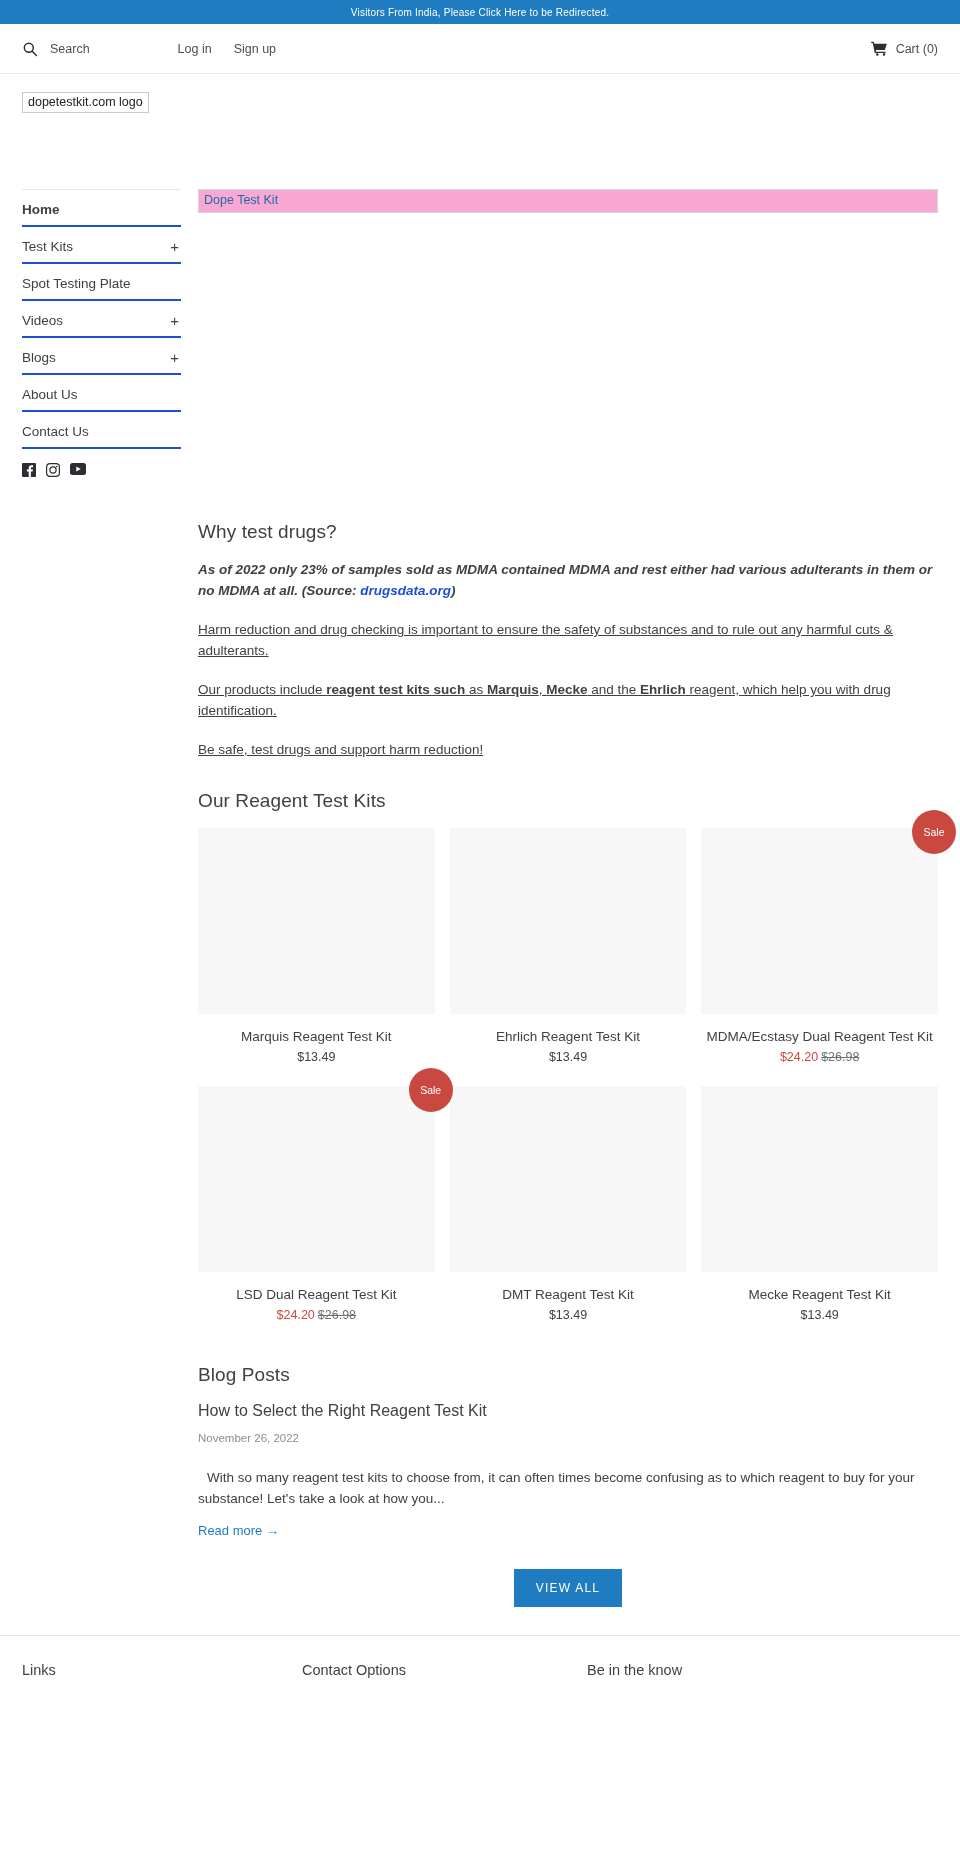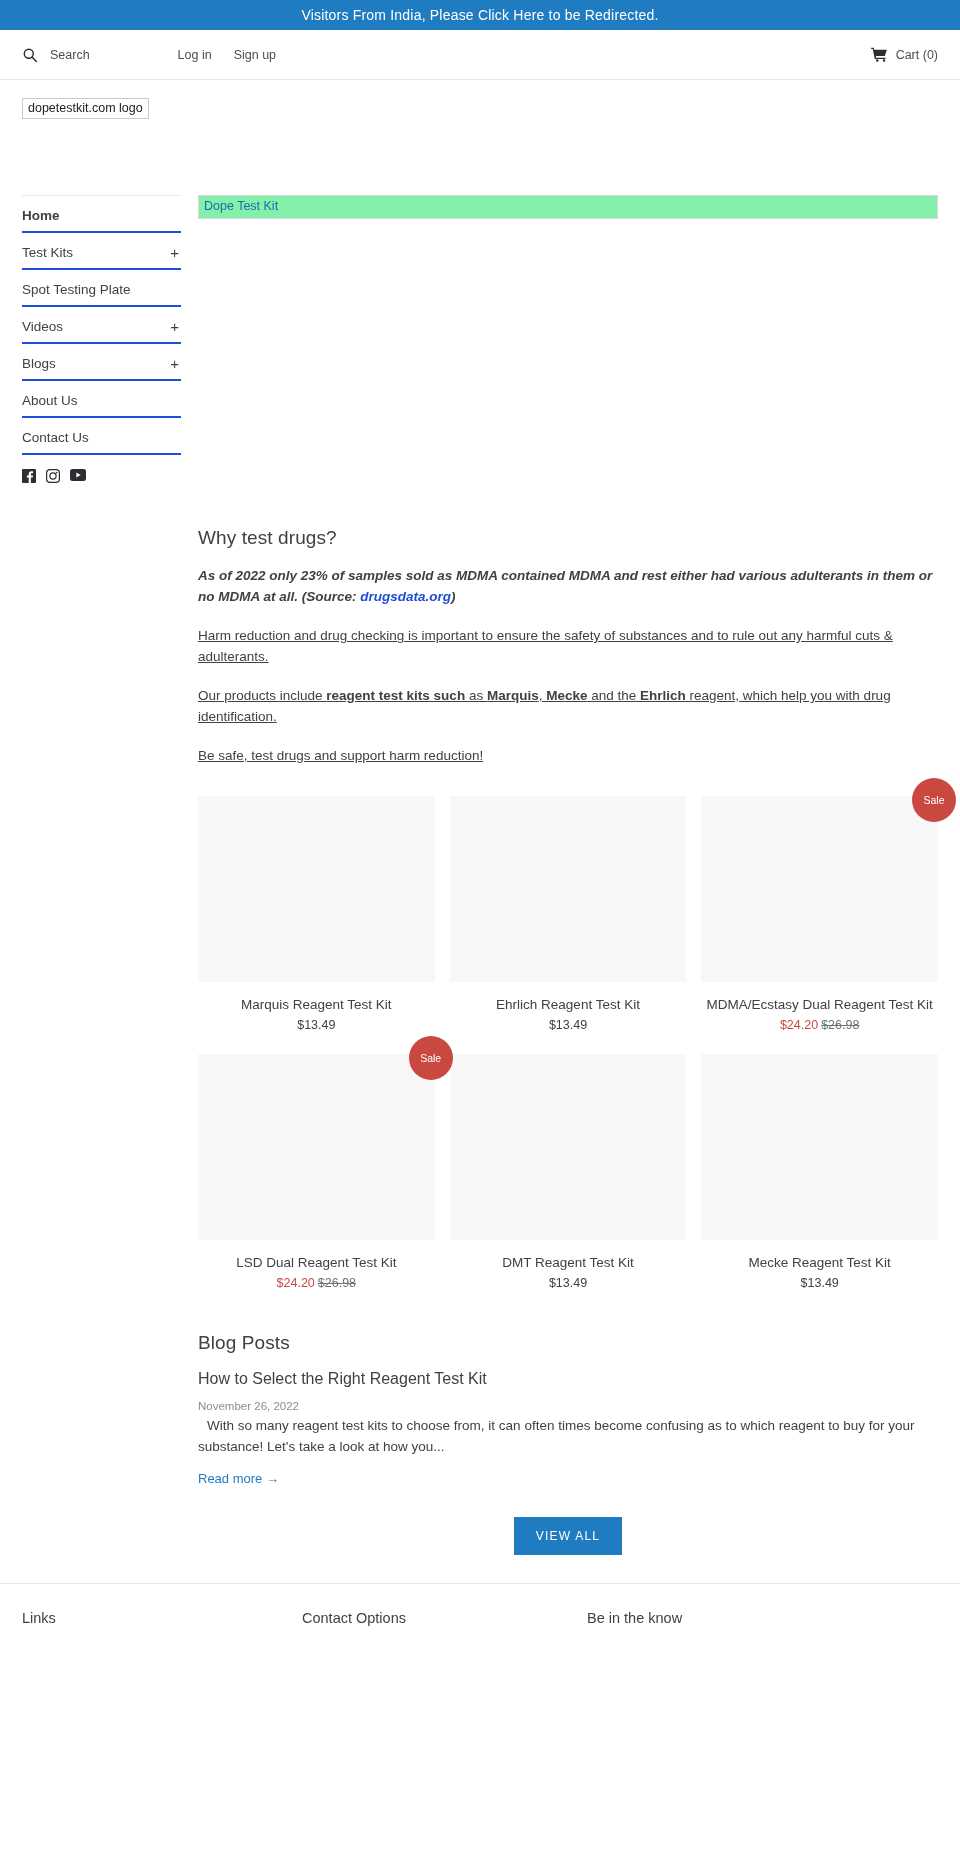--- a/index.html
+++ b/index.html
@@ -11,25 +11,25 @@
     font-family: "Liberation Sans", sans-serif;
     color: #3d4246;
     overflow: hidden;
     position: relative;
   }
 
   
   .announce {
     background: #1f7cc0;
     color: #ffffff;
-    height: 30px;
+    height: 24px;
     display: flex;
     align-items: center;
     justify-content: center;
-    font-size: 14px;
+    font-size: 10px;
     letter-spacing: .2px;
   }
 
   
   .topbar {
     height: 50px;
     display: flex;
     align-items: center;
     padding: 0 22px;
     border-bottom: 1px solid #e8e8e8;
@@ -79,21 +79,21 @@
   .social-row { display: flex; gap: 10px; padding-top: 14px; }
   .social-row svg { display: block; }
 
   
   .main { flex: 1; padding-left: 17px; }
 
   .hero-alt {
     display: block;
     width: 100%;
     border: 1px solid #d7d7d7;
-    background: #86efac;
+    background: #f9a8d4;
     color: #1b6ca8;
     font-size: 12.5px;
     padding: 3px 5px 4px 5px;
     line-height: 15px;
     text-decoration: none;
   }
 
   .sec-h2 {
     font-size: 19px;
     font-weight: 400;
@@ -169,21 +169,21 @@
   .prod-price .was { color: #6d7276; text-decoration: line-through; margin-left: 3px; }
 
   
   .blog-section { margin-top: 42px; }
   .blog-title {
     font-size: 16px;
     font-weight: 400;
     color: #3d4246;
     margin: 0 0 12px 0;
   }
-  .blog-date { font-size: 11.5px; color: #8a8f93; margin-bottom: 3px; }
+  .blog-date { font-size: 11.5px; color: #8a8f93; margin-bottom: 23px; }
   .blog-excerpt { font-size: 13.5px; line-height: 21px; color: #3d4246; margin: 0 0 12px 0; text-indent: 9px; }
   .read-more { font-size: 13px; color: #1f7cc0; text-decoration: none; }
 
   .viewall-wrap { display: flex; justify-content: center; margin-top: 30px; }
   .viewall-btn {
     background: #1f7cc0;
     color: #fff;
     border: none;
     font-size: 12px;
     letter-spacing: 1.2px;
@@ -316,20 +316,21 @@
       <p class="para">Harm reduction and drug checking is important to ensure the safety of substances and to rule out any harmful cuts &amp; adulterants.</p>
 
       <p class="para">
         <span>Our products include </span><b>reagent test kits such</b><span> as </span><b>Marquis</b><span>, </span><b>Mecke</b><span> and the </span><b>Ehrlich</b><span> reagent, which help you with drug identification.</span>
       </p>
 
       <p class="para">Be safe, test drugs and support harm reduction!</p>
     </section>
 
     <section class="prod-section">
+      <h2 class="sec-h2">Our Reagent Test Kits</h2>
 
       <div class="prod-grid">
 
         <div class="prod-card">
           <div class="prod-thumb"></div>
           <div class="prod-title">Marquis Reagent Test Kit</div>
           <div class="prod-price">
             <span>$13.49</span>
           </div>
         </div>

